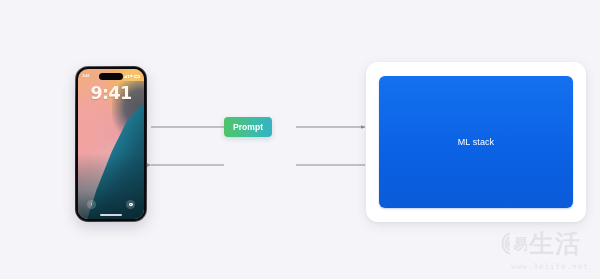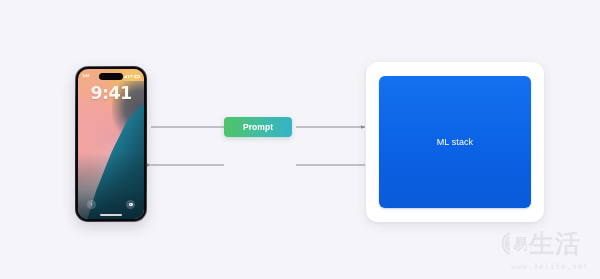--- a/index.html
+++ b/index.html
@@ -285,21 +285,21 @@
     left: 0; top: 0;
     width: 600px; height: 279px;
     overflow: visible;
     pointer-events: none;
   }
 
   
   .pill {
     position: absolute;
     height: 20px;
-    width: 68px;
+    width: 48px;
     border-radius: 4px;
     background: linear-gradient(95deg, #4fc36a 0%, #49c181 28%, #3dbba9 62%, #34b3c4 100%);
     display: flex;
     align-items: center;
     justify-content: center;
     box-shadow: 0 2px 5px rgba(50,120,120,.22);
     z-index: 3;
   }
   .pill span {
     color: #ffffff;
@@ -309,21 +309,21 @@
     white-space: nowrap;
   }
   .pill-prompt { left: 216px; top: 117px; }
   .pill-response { left: 216px; top: 155px; }
 
   
   .server-card {
     position: absolute;
     left: 358px;
     top: 62px;
-    width: 178px;
+    width: 220px;
     height: 160px;
     background: #ffffff;
     border-radius: 12px;
     box-shadow: 0 3px 12px rgba(70,70,100,.10), 0 1px 3px rgba(70,70,100,.06);
     padding: 14px 13px;
     display: flex;
     flex-direction: column;
     gap: 9px;
     z-index: 2;
   }

